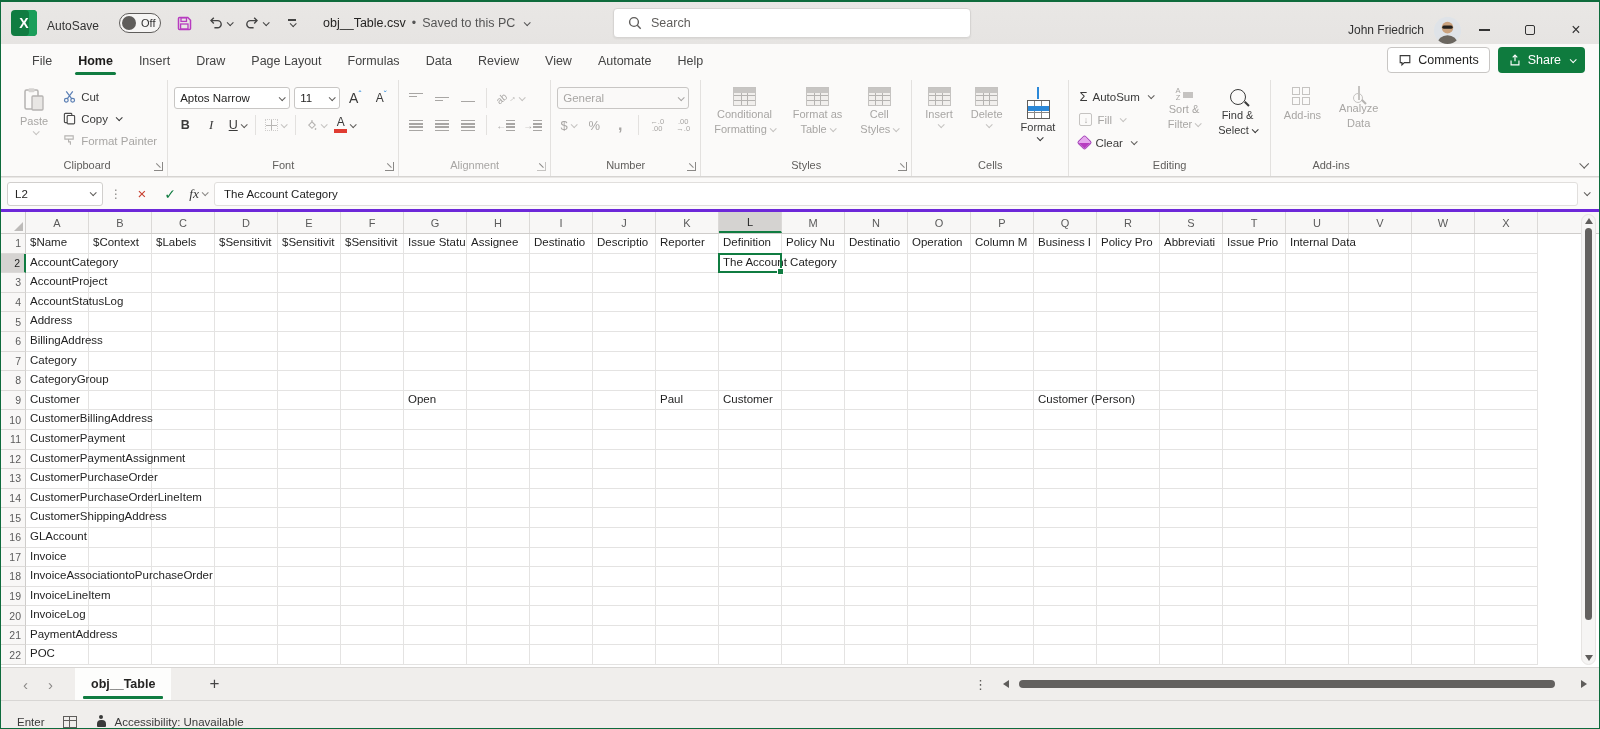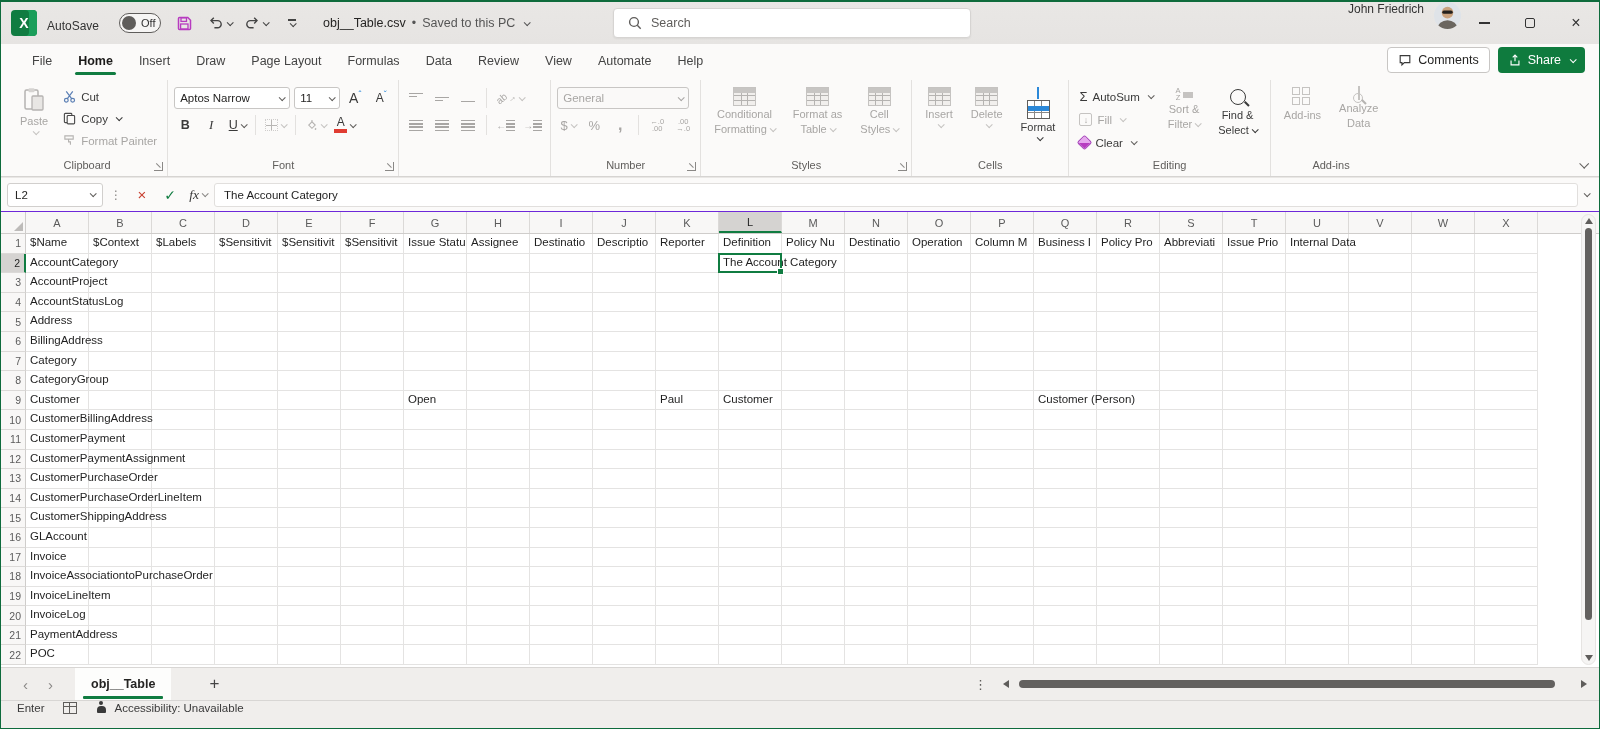--- a/index.html
+++ b/index.html
@@ -12,21 +12,21 @@
   .tb-left{display:flex;align-items:center;gap:10px}
   .appicon{width:26px;height:26px;border-radius:4px;background:#107c41;display:flex;align-items:center;justify-content:center;color:#fff;font-weight:bold;font-size:14px;box-shadow:inset -8px 0 0 #1a9e5a}
   .autosave{display:flex;align-items:flex-end;gap:20px;font-size:12px;color:#333}
   .toggle{width:42px;height:20px;border:1px solid #5f5d5b;border-radius:10px;background:#f6f5f4;display:flex;align-items:center;padding:2px;gap:5px}
   .knob{width:14px;height:14px;border-radius:50%;background:#5f5d5b;flex:none}
   .toggle-label{font-size:11px;color:#333}
   .qat-btn{width:26px;height:26px;display:flex;align-items:center;justify-content:center;border-radius:4px}
   .doc-title{display:flex;align-items:center;gap:6px;margin-left:8px;font-size:12.5px;color:#252423;white-space:nowrap}
   .doc-dim{color:#555}
   .searchbox{position:absolute;left:612px;top:6px;width:358px;height:30px;background:#fff;border:1px solid #d6d4d2;border-radius:4px;display:flex;align-items:center;gap:9px;padding-left:14px;box-shadow:0 1px 2px rgba(0,0,0,.06);color:#5f5d5b;font-size:12.5px}
-  .tb-right{position:absolute;right:0;top:0;height:56px;display:flex;align-items:flex-start}
+  .tb-right{position:absolute;right:0;top:0;height:56px;display:flex;align-items:center}
   .username{font-size:12px;color:#333;margin-right:10px}
   .avatar{width:27px;height:27px;border-radius:50%;overflow:hidden;flex:none;background:#dfe5ea}
   .capbtn{width:46px;height:42px;display:flex;align-items:center;justify-content:center;color:#333}
   .min-glyph{width:11px;height:1.4px;background:#333}
   .max-glyph{width:10px;height:10px;border:1.3px solid #333;border-radius:2px}
   .close-glyph{font-size:16px;line-height:1;color:#333}
 
   
   .cv{display:inline-block;width:5px;height:5px;border-right:1.2px solid currentColor;border-bottom:1.2px solid currentColor;transform:rotate(45deg) translateY(-1px);flex:none;margin-left:3px}
   .cv.big{width:7px;height:7px}
@@ -87,21 +87,21 @@
   .sortic{display:flex;flex-direction:column;align-items:center;font-size:7.5px;line-height:7px;color:#a8a6a4}
   .funnel{width:0;height:0;border-left:5px solid transparent;border-right:5px solid transparent;border-top:6px solid #b5b3b1;margin-top:1px}
   .mag{width:12px;height:12px;border:1.6px solid #3a3a3a;border-radius:50%;position:relative}
   .mag::after{content:"";position:absolute;width:6px;height:1.6px;background:#3a3a3a;transform:rotate(45deg);right:-5px;bottom:-1px}
   .mag.grey,.mag.grey::after{border-color:#b5b3b1;background-color:transparent}
   .mag.grey::after{background:#b5b3b1}
   .ribbon-collapse{position:absolute;right:12px;bottom:8px;color:#605e5c}
   .dec-ic{display:flex;flex-direction:column;font-size:7.5px;line-height:7.5px;color:#a8a6a4;text-align:center}
 
   
-  .fbar{position:absolute;top:176px;left:0;right:0;height:34px;background:#fbfaf9;border-bottom:1px solid #6d28d9;display:flex;align-items:center;padding:0 6px;gap:4px}
+  .fbar{position:absolute;top:176px;left:0;right:0;height:34px;background:#fbfaf9;border-bottom:3px solid #6d28d9;display:flex;align-items:center;padding:0 6px;gap:4px}
   .namebox{width:96px;height:24px;background:#fff;border:1px solid #d1cfcd;border-radius:3px;display:flex;align-items:center;justify-content:space-between;padding:0 7px;font-size:11.5px}
   .fb-dots{color:#8a8886;font-size:12px;padding:0 3px;letter-spacing:1px}
   .fb-btn{width:24px;height:24px;display:flex;align-items:center;justify-content:center;font-size:13px;border-radius:3px}
   .fb-x{color:#c84031;font-size:15px}
   .fb-ok{color:#107c41;font-size:14px}
   .fb-fx{font-style:italic;font-family:"Liberation Serif",serif;font-size:13.5px;color:#3a3a3a}
   .fb-input{flex:1;height:24px;background:#fff;border:1px solid #e1dfdd;border-radius:3px;display:flex;align-items:center;padding:0 9px;font-size:11.5px;color:#1f1f1f}
   .fb-exp{color:#605e5c;margin-left:2px;margin-right:4px}
 
   
@@ -132,21 +132,21 @@
   .sheetnav{display:flex;align-items:center;gap:20px;padding:0 22px;color:#8a8886;font-size:15px}
   .sheettab{position:relative;height:33px;display:flex;align-items:center;padding:0 16px;background:#fdfdfc;font-weight:bold;font-size:12.5px;color:#252423}
   .sheettab::after{content:"";position:absolute;left:8px;right:8px;bottom:2px;height:3px;background:#107c41;border-radius:1px}
   .addsheet{width:34px;height:33px;display:flex;align-items:center;justify-content:center;font-size:17px;color:#444;margin-left:26px}
   .hscroll{position:absolute;right:12px;top:6px;display:flex;align-items:center;gap:10px;height:20px}
   .hs-dots{color:#5f5d5b;font-size:13px;margin-right:6px}
   .htrack{width:552px;height:10px;display:flex;align-items:center}
   .hthumb{width:536px;height:8px;border-radius:4px;background:#63615f}
 
   
-  .statusbar{position:absolute;top:698px;left:0;right:0;bottom:0;background:#f0eeec;border-top:1px solid #d8d6d4;display:flex;align-items:flex-start;font-size:11.5px;color:#3a3a3a;padding:0 16px}
+  .statusbar{position:absolute;top:698px;left:0;right:0;bottom:0;background:#f0eeec;border-top:1px solid #d8d6d4;display:flex;align-items:flex-end;font-size:11.5px;color:#3a3a3a;padding:0 16px}
   .sb-left{display:flex;align-items:center;gap:18px}
   .sb-right{margin-left:auto;display:flex;align-items:center;gap:16px}
   .sb-ic{width:14px;height:12px;border:1px solid #5f5d5b;background:linear-gradient(#5f5d5b 0 0) 0 3px/100% 1px no-repeat,linear-gradient(#5f5d5b 0 0) 50% 0/1px 100% no-repeat}
   .person{width:13px;height:13px;position:relative}
   .person::before{content:"";position:absolute;left:4.5px;top:0;width:4px;height:4px;border-radius:50%;background:#3a3a3a}
   .person::after{content:"";position:absolute;left:2px;top:5px;width:9px;height:7px;border-radius:4px 4px 1px 1px;background:#3a3a3a}
   .monitor{width:14px;height:11px;border:1.3px solid #3a3a3a;border-radius:2px;position:relative}
   .monitor::after{content:"";position:absolute;left:3px;bottom:-3px;width:5px;height:1.5px;background:#3a3a3a}
   .viewic{width:15px;height:12px;border:1px solid #5f5d5b;background:linear-gradient(#5f5d5b 0 0) 0 3.5px/100% 1px no-repeat,linear-gradient(#5f5d5b 0 0) 33% 0/1px 100% no-repeat,linear-gradient(#5f5d5b 0 0) 66% 0/1px 100% no-repeat}
   .viewic.pl{background:linear-gradient(#5f5d5b 0 0) 50% 50%/9px 6px no-repeat}
@@ -402,20 +402,21 @@
                 <span style="font-size:10px">←</span>
                 <span class="bars" style="width:9px"></span>
               </div>
             <div class="iconbtn">
                 <span style="font-size:10px">→</span>
                 <span class="bars" style="width:9px"></span>
               </div>
           </div>
         </div>
       </div>
+      <div class="g-label"><span>Alignment</span><span class="lnch"></span></div>
     </div>
 
     <div class="group">
       <div class="g-body">
         <div class="fontrows">
           <div class="frow">
             <div class="combo dis" style="width:132px">
               <span>General</span>
                 <span class="cv"></span>
             </div>

